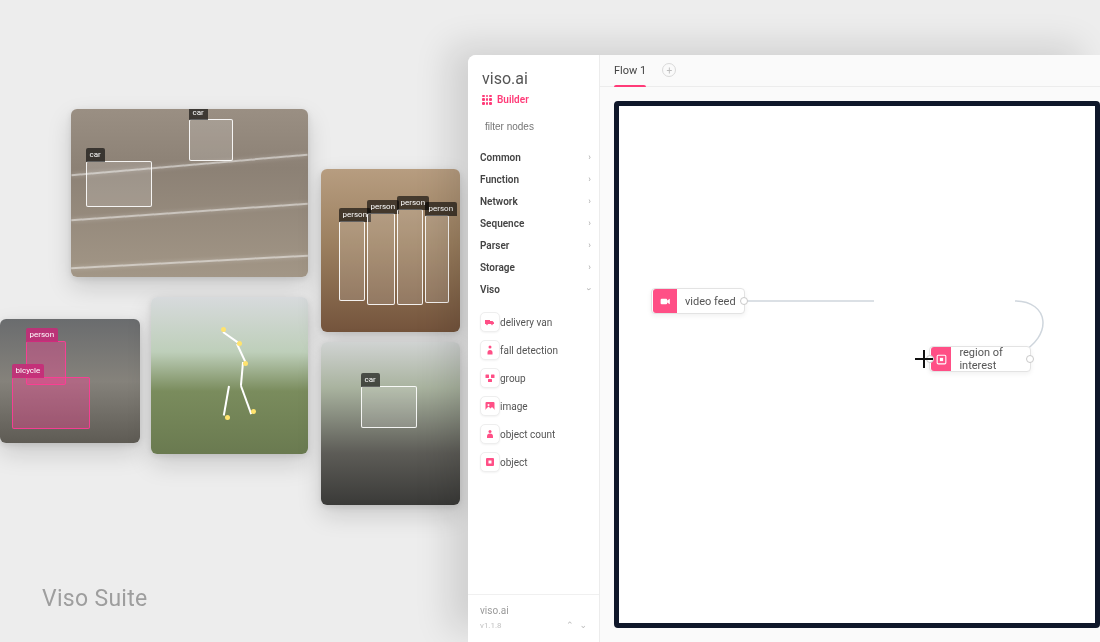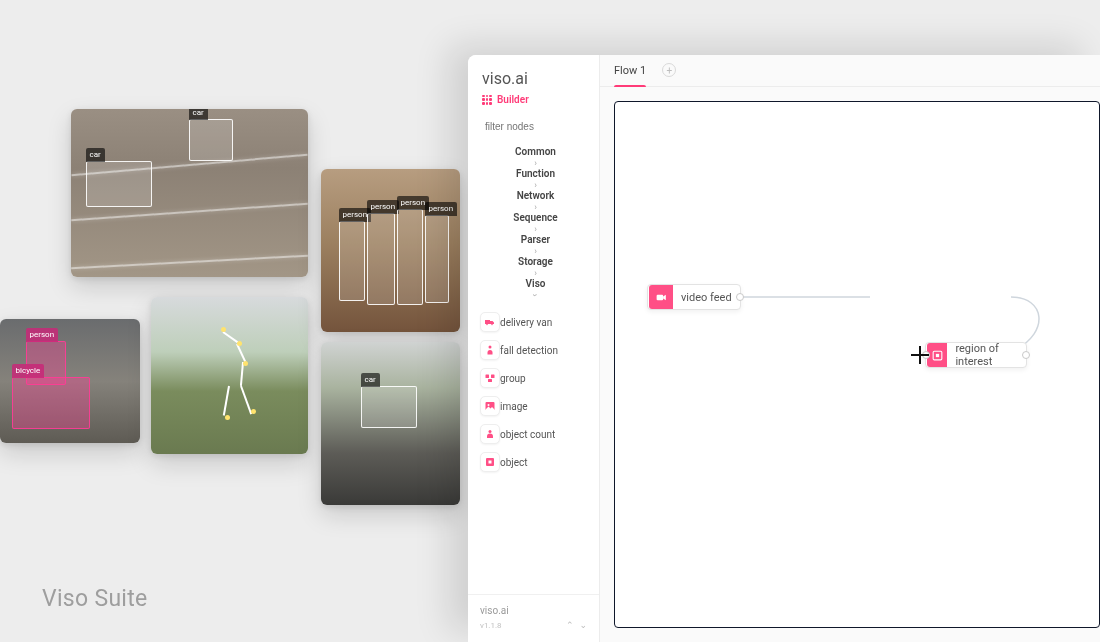--- a/index.html
+++ b/index.html
@@ -69,41 +69,41 @@
   #sidebar .brand-title { font-size:16px; font-weight:400; color:#555; letter-spacing:0; }
   #sidebar .brand-sub { display:flex; align-items:center; gap:5px; margin-top:6px; color:#ff3b78; font-size:10px; font-weight:600;}
   #sidebar .brand-sub .grid-icon{width:10px;height:10px;display:grid;grid-template-columns:1fr 1fr 1fr;grid-template-rows:1fr 1fr 1fr;gap:1px;}
   #sidebar .brand-sub .grid-icon span{background:#ff3b78;border-radius:1px;}
   #sidebar .search { margin:12px 12px 8px 12px; display:flex; align-items:center; gap:5px;
     font-size:10px; color:#b5b5b5;}
   #sidebar .search svg{width:10px;height:10px;stroke:#b5b5b5;}
   #sidebar .search input{border:none;outline:none;font-size:10px;color:#777;flex:1;background:transparent;}
   #sidebar .cats { padding:6px 8px 6px 12px; }
   .cat-row { display:flex; align-items:center; justify-content:space-between; height:22px;
-    font-size:10px; color:#444; font-weight:600; cursor:pointer;flex-direction:column;}
+    font-size:10px; color:#444; font-weight:600; cursor:pointer;}
   .cat-row .chev{font-size:9px;color:#b8b8b8;}
   .sub-list { margin-top:8px; padding-left:0;}
   .sub-item { display:flex; align-items:center; gap:0; height:28px; font-size:10px; color:#555; cursor:pointer;}
   .sub-item .chip{width:20px;height:20px;border-radius:5px;background:#fff;border:1px solid #eee;
     box-shadow:0 1px 2px rgba(0,0,0,0.05);display:flex;align-items:center;justify-content:center;}
   .sub-item .chip svg{width:12px;height:12px;fill:#ff4f86;}
   #sidebar .footer{position:absolute;left:0;right:0;bottom:0; padding:10px 12px 12px 12px;
     border-top:1px solid #f0f0f0;background:#fff;}
   #sidebar .footer .f-brand{font-size:10px;color:#9a9a9a;}
   #sidebar .footer .f-ver{font-size:8px;color:#c2c2c2;margin-top:4px;display:flex;justify-content:space-between;align-items:center;}
   #sidebar .footer .f-ver .icons span{font-size:9px;color:#bcbcbc;margin-left:4px;}
 
   #canvas-area{position:absolute;left:132px;right:0;top:0;bottom:0;}
   #tabs{height:32px;padding:0 14px;display:flex;align-items:flex-end;gap:16px;border-bottom:1px solid #ececec;background:#fafafa;}
   .tab{display:flex;align-items:center;gap:6px;height:32px;font-size:11px;color:#666;cursor:pointer;position:relative;}
   .tab.active{color:#444;}
   .tab.active::after{content:"";position:absolute;left:0;right:0;bottom:-1px;height:2px;background:#ff3b78;border-radius:2px 2px 0 0;}
   .tab .add{width:14px;height:14px;border-radius:50%;border:1px solid #d9d9d9;display:flex;align-items:center;justify-content:center;font-size:10px;color:#bdbdbd;}
 
-  #canvas{position:absolute;left:14px;right:0;top:46px;bottom:14px;background:#fff;border:1px solid #0f172a;border-radius:4px;}
+  #canvas{position:absolute;left:14px;right:0;top:46px;bottom:14px;background:#fff;border:5px solid #0f172a;border-radius:4px;}
   .node{position:absolute;height:26px;border-radius:4px;background:#fff;border:1px solid #e3e3e3;
     box-shadow:0 2px 5px rgba(0,0,0,0.06);display:flex;align-items:center;font-size:11px;color:#555;cursor:move;}
   .node .node-icon{width:24px;height:24px;border-radius:3px 0 0 3px;background:#ff4f86;display:flex;align-items:center;justify-content:center;margin:1px 8px 1px 1px;}
   .node .node-icon svg{width:13px;height:13px;fill:#fff;}
   .node .port{position:absolute;top:50%;width:8px;height:8px;border-radius:50%;background:#fff;border:1px solid #c9c9c9;transform:translateY(-50%);}
   .node .port.in{left:-4px;} .node .port.out{right:-4px;}
   svg.wires{position:absolute;left:0;top:0;width:100%;height:100%;pointer-events:none;}
   svg.wires path{fill:none;stroke:#cfd6dd;stroke-width:1.5;}
 
   .cross-cursor{position:absolute;width:18px;height:18px;}

